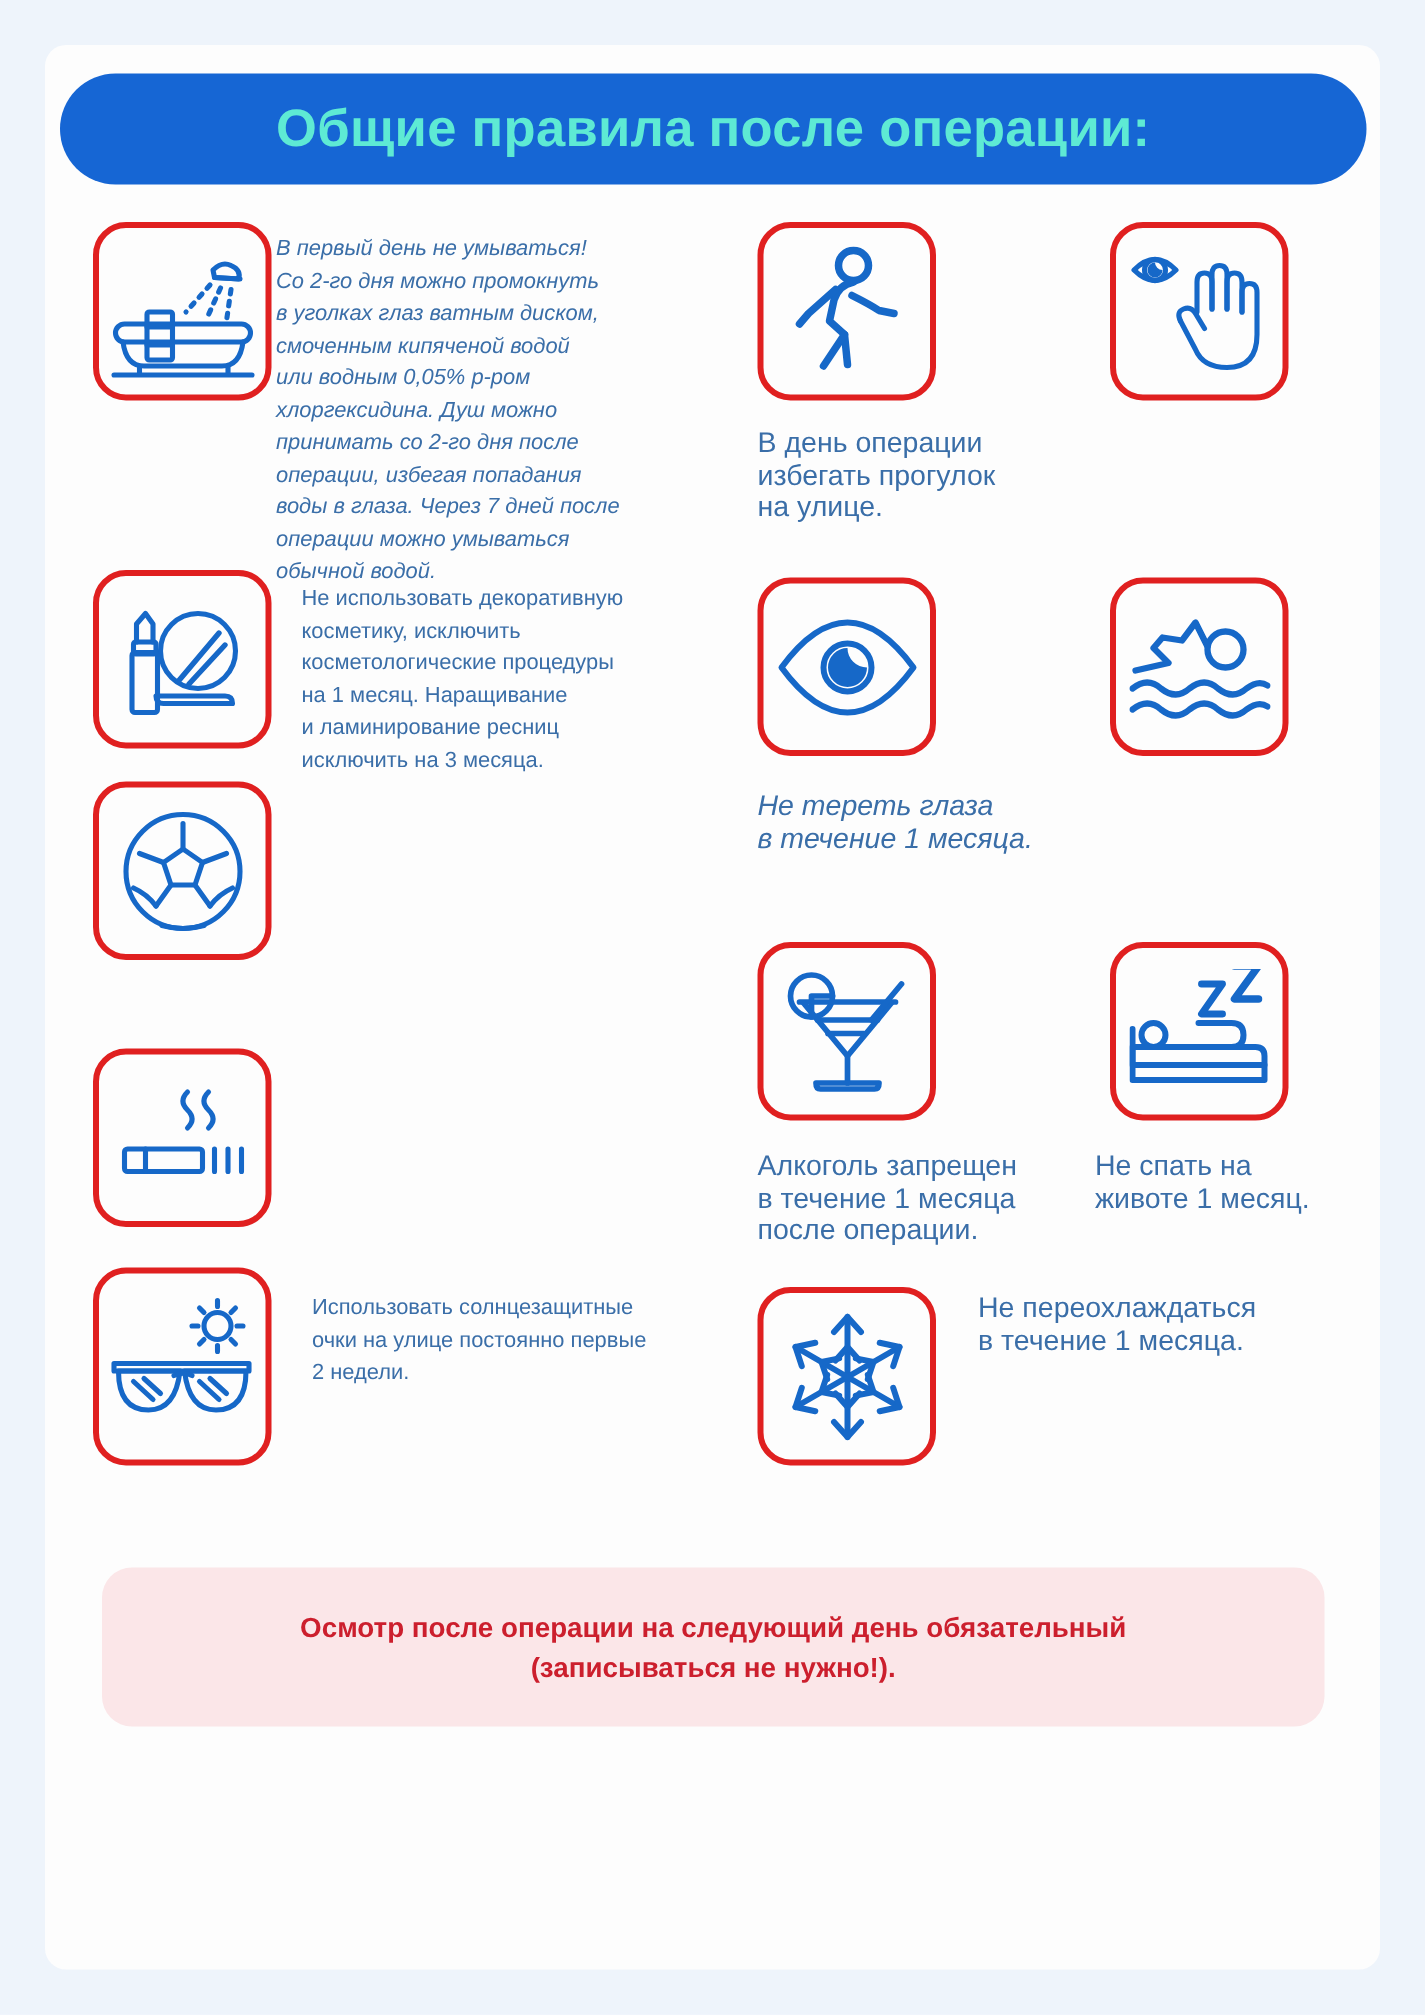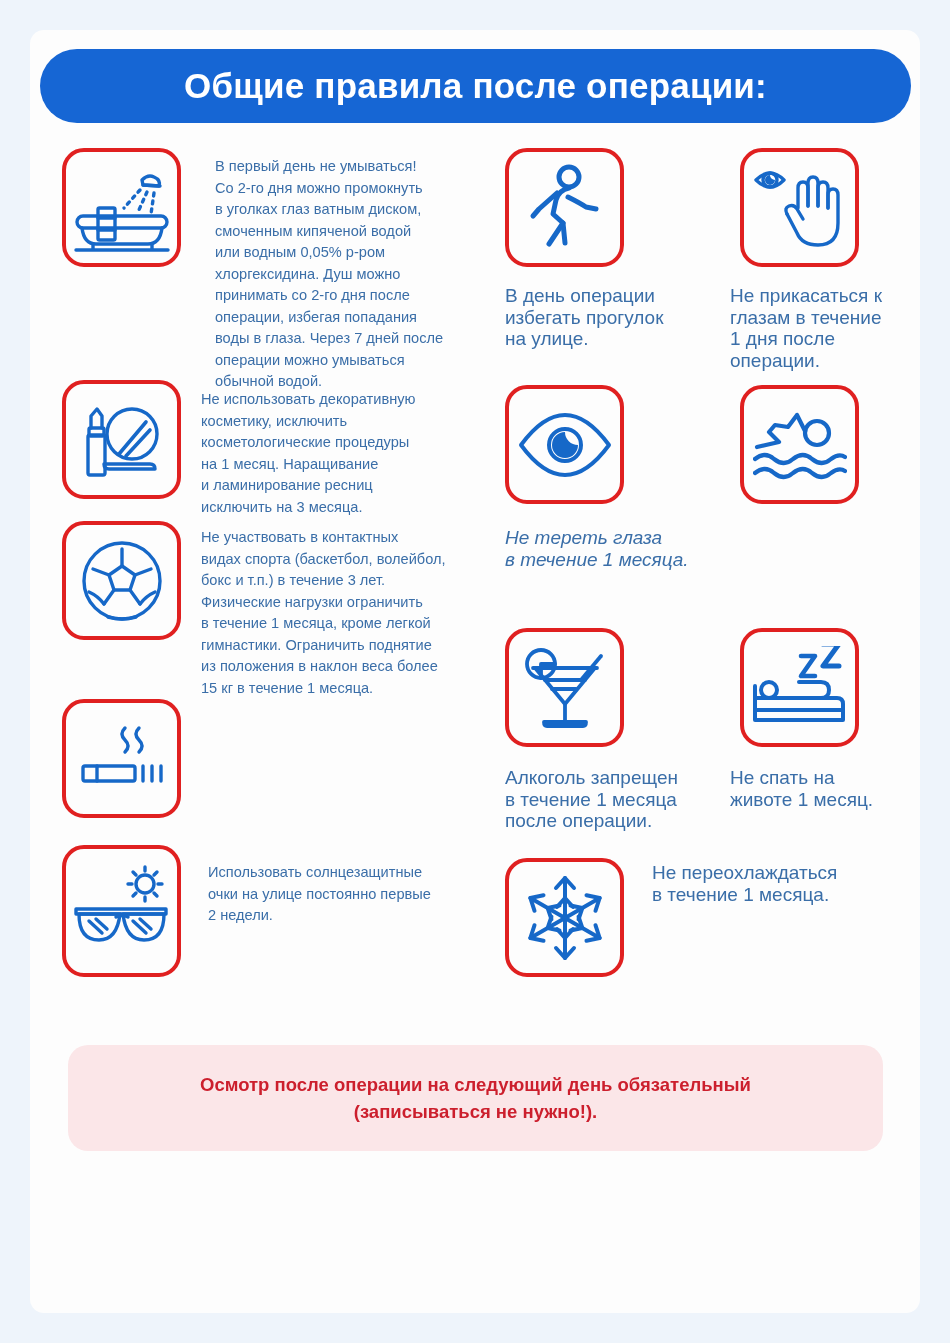--- a/index.html
+++ b/index.html
@@ -26,21 +26,21 @@
   
   .header-bar {
     position: absolute;
     left: 40px; top: 49px;
     width: 871px; height: 74px;
     background: #1666d4;
     border-radius: 37px;
     display: flex; align-items: center; justify-content: center;
   }
   .header-title {
-    color: #ffffff;
+    color: #5eead4;
     font-size: 35px;
     font-weight: bold;
     letter-spacing: 0.2px;
     white-space: nowrap;
   }
 
   
   .tile {
     position: absolute;
     width: 119px; height: 119px;
@@ -112,21 +112,21 @@
 
         <path d="M19 84 v5 M78 84 v5"></path>
 
         <path d="M2 90 h92"></path>
 
         <rect x="24" y="48" width="17" height="32" rx="1.5"></rect>
         <path d="M24 58 h17 M24 70 h17"></path>
       </svg>
     </span>
   </div>
-  <div class="body-text" style="left:215px; top:156px; width:290px;">В первый день не умываться!
+  <div class="body-text" style="left:184px; top:156px; width:290px;font-style:italic;">В первый день не умываться!
 Со 2-го дня можно промокнуть
 в уголках глаз ватным диском,
 смоченным кипяченой водой
 или водным 0,05% р-ром
 хлоргексидина. Душ можно
 принимать со 2-го дня после
 операции, избегая попадания
 воды в глаза. Через 7 дней после
 операции можно умываться
 обычной водой.</div>
@@ -164,28 +164,20 @@
         <path d="M58 39 L74 33"></path>
         <path d="M53 54 L63 68"></path>
         <path d="M37 54 L27 68"></path>
         <path d="M32 39 L16 33"></path>
         <path d="M12 56 q9 4 15 12"></path>
         <path d="M78 56 q-9 4 -15 12"></path>
         <path d="M31 81 q14 4 28 0"></path>
       </svg>
     </span>
   </div>
-  <div class="body-text" style="left:201px; top:527px; width:300px;">Не участвовать в контактных
-видах спорта (баскетбол, волейбол,
-бокс и т.п.) в течение 3 лет.
-Физические нагрузки ограничить
-в течение 1 месяца, кроме легкой
-гимнастики. Ограничить поднятие
-из положения в наклон веса более
-15 кг в течение 1 месяца.</div>
 
   <div class="tile" style="left:62px; top:699px;">
     <span>
       <svg width="94" height="94" viewBox="0 0 94 94" fill="none" stroke="#1668c8" stroke-width="3.4" stroke-linecap="round" stroke-linejoin="round">
 
         <path d="M50 40 q6 -6 0 -12 q-6 -6 0 -12"></path>
         <path d="M64 40 q6 -6 0 -12 q-6 -6 0 -12"></path>
 
         <rect x="8" y="54" width="52" height="15" rx="2"></rect>
         <path d="M22 54 v15"></path>
@@ -243,24 +235,20 @@
         <path d="M16 13 a5 5 0 1 0 5 5 a5 5 0 0 1 -5 -5 z" fill="#1668c8" stroke="none"></path>
 
         <path d="M33 52 q-3 -6 2 -8 q5 -2 8 3 l6 10"></path>
         <path d="M44 46 V26 q0 -6 5 -6 q5 0 5 6 v18"></path>
         <path d="M54 44 V21 q0 -6 5 -6 q5 0 5 6 v23"></path>
         <path d="M64 44 V26 q0 -6 5 -6 q5 0 5 6 v20"></path>
         <path d="M74 46 V33 q0 -6 5 -6 q5 0 5 6 v28 q0 22 -20 22 q-16 0 -21 -12 l-10 -19"></path>
       </svg>
     </span>
   </div>
-  <div class="caption" style="left:730px; top:285px; width:180px;">Не прикасаться к
-глазам в течение
-1 дня после
-операции.</div>
 
   <div class="tile" style="left:505px; top:385px;">
     <span>
       <svg width="94" height="70" viewBox="0 0 94 70" fill="none" stroke="#1668c8" stroke-width="4" stroke-linecap="round" stroke-linejoin="round">
         <path d="M3 35 q22 -30 44 -30 q22 0 44 30 q-22 30 -44 30 q-22 0 -44 -30 z"></path>
         <circle cx="47" cy="35" r="16"></circle>
         <path d="M47 22 a13 13 0 1 0 13 13 a13 13 0 0 1 -13 -13 z" fill="#1668c8" stroke="none"></path>
       </svg>
     </span>
   </div>

